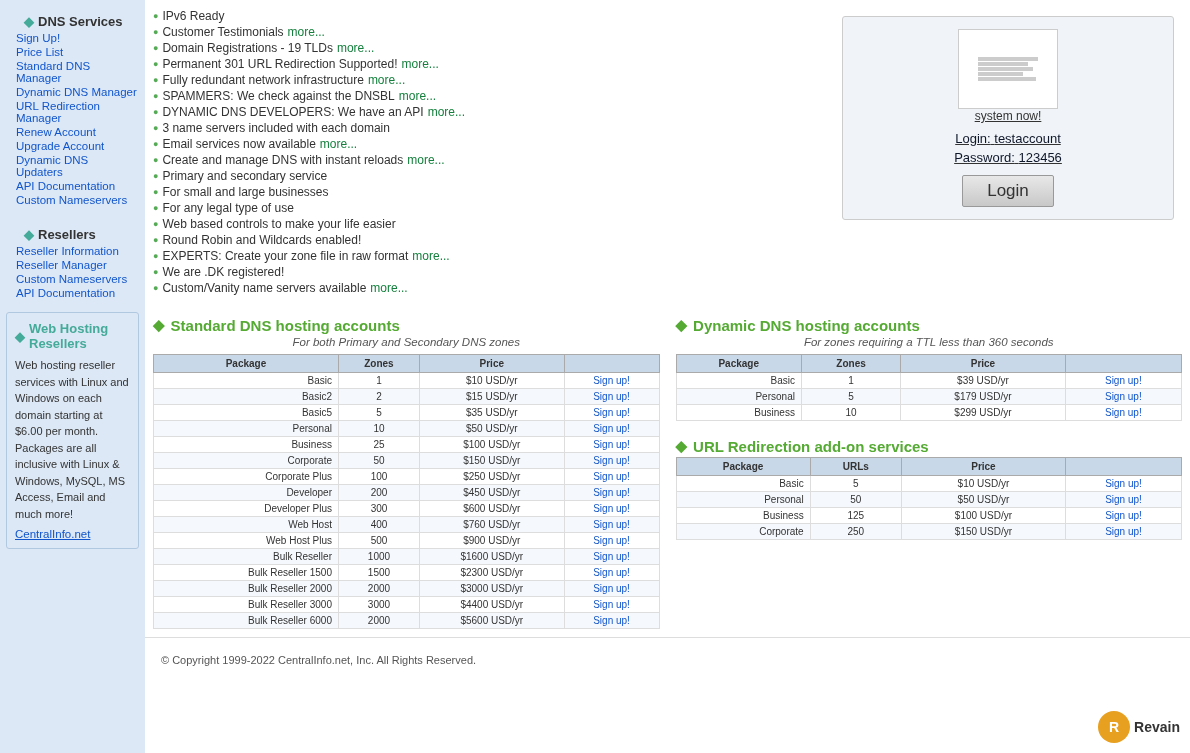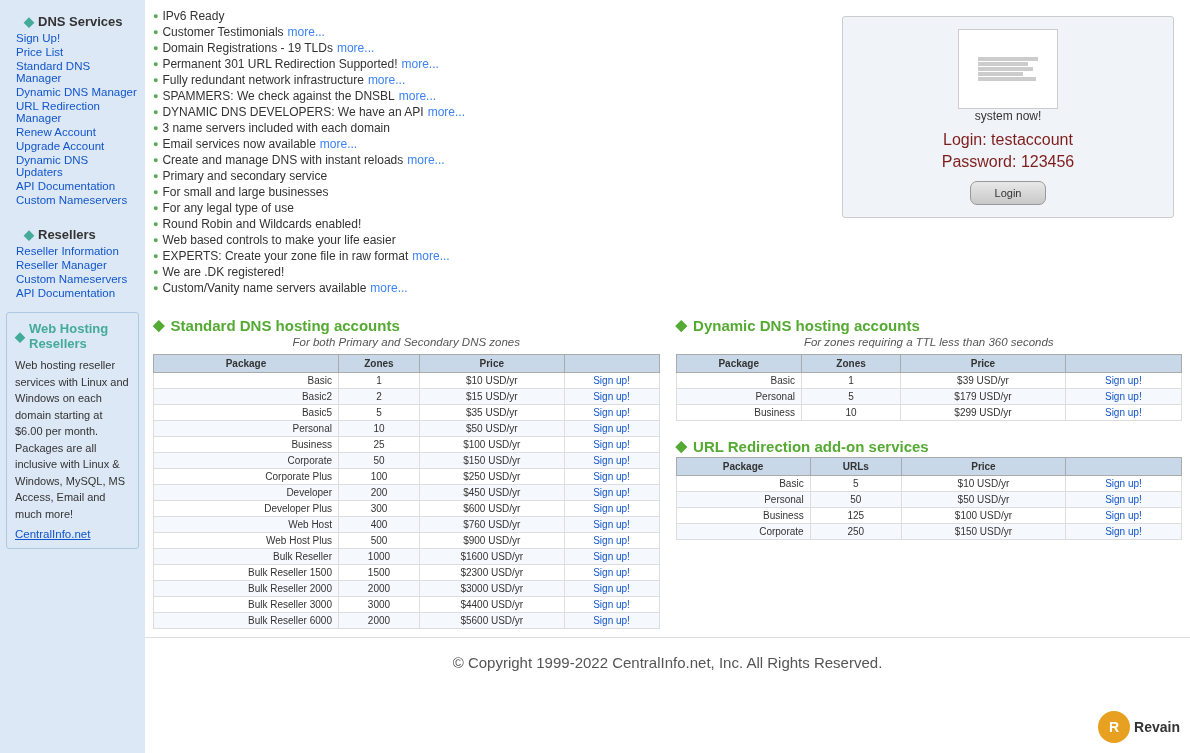--- a/index.html
+++ b/index.html
@@ -16,28 +16,28 @@
     .resellers-section { margin-top: 8px; }
     .web-hosting-box { background: #dce8f5; border: 1px solid #b0c8e0; margin: 12px 6px; padding: 8px; border-radius: 3px; }
     .web-hosting-box .box-title { color: #4a9; font-weight: bold; font-size: 13px; display: flex; align-items: center; gap: 4px; margin-bottom: 6px; }
     .web-hosting-box .box-text { font-size: 11px; color: #333; line-height: 1.5; }
     .web-hosting-box .box-link { display: block; text-align: left; color: #15c; margin-top: 6px; font-size: 11.5px; }
     
     
     .features-list { list-style: none; margin-bottom: 12px; }
     .features-list li { padding: 1px 0; font-size: 12px; display: flex; align-items: flex-start; gap: 4px; }
     .features-list li::before { content: "●"; color: #5a5; font-size: 9px; margin-top: 2px; flex-shrink: 0; }
-    .features-list a { color: #3b82f6; text-decoration: none; }
-    
-    
-    .right-panel { width: 340px; flex-shrink: 0; padding: 8px 8px 8px 0; }
+    .features-list a { color: #15803d; text-decoration: none; }
+    
+    
+    .right-panel { width: 340px; flex-shrink: 0; padding: 8px 8px 8px 0; text-decoration: underline; }
     .login-box { border: 1px solid #ccc; background: #f0f4f8; padding: 12px; border-radius: 3px; text-align: center; margin-bottom: 12px; }
     .login-box-text { font-size: 12px; color: #333; margin-bottom: 8px; }
-    .login-box-cred { font-size: 16px; color: #7f1d1d; margin-bottom: 4px; }
-    .login-btn { background: linear-gradient(to bottom, #e8e8e8, #c8c8c8); border: 1px solid #999; padding: 5px 24px; border-radius: 7px; cursor: pointer; font-size: 11px; color: #333; margin-top: 6px; }
+    .login-box-cred { font-size: 13px; color: #0f172a; margin-bottom: 4px; }
+    .login-btn { background: linear-gradient(to bottom, #e8e8e8, #c8c8c8); border: 1px solid #999; padding: 5px 24px; border-radius: 2px; cursor: pointer; font-size: 17px; color: #333; margin-top: 6px; }
     
     
     .top-section { display: flex; gap: 12px; }
     .features-col { flex: 1; }
     
     
     .tables-section { display: flex; gap: 16px; margin-top: 8px; }
     .table-col { flex: 1; }
     .table-col-right { flex: 1; }
     
@@ -48,21 +48,21 @@
     table.pricing-table th { background: #c8d8e8; padding: 3px 6px; text-align: center; border: 1px solid #aaa; font-weight: bold; }
     table.pricing-table td { padding: 2px 6px; text-align: center; border: 1px solid #ddd; }
     table.pricing-table tr:nth-child(even) { background: #f5f8fc; }
     table.pricing-table tr:nth-child(odd) { background: #fff; }
     table.pricing-table td.pkg-name { text-align: right; }
     table.pricing-table td a { color: #15c; text-decoration: none; }
     
     .url-section { margin-top: 16px; }
     
     
-    .footer { text-align: center; padding: 16px; font-size: 15px; color: #555; border-top: 1px solid #ddd; margin-top: 8px; }
+    .footer { padding: 16px; font-size: 11px; color: #555; border-top: 1px solid #ddd; margin-top: 8px; }
     
     
     .revain-badge { position: fixed; bottom: 10px; right: 10px; display: flex; align-items: center; gap: 4px; }
     .revain-logo { width: 32px; height: 32px; background: #e8a020; border-radius: 50%; display: flex; align-items: center; justify-content: center; color: white; font-weight: bold; font-size: 14px; }
     .revain-text { font-size: 14px; font-weight: bold; color: #333; }
   </style>
 </head>
 <body>
 
 <div class="page-wrapper">
@@ -123,22 +123,22 @@
             <li>Permanent 301 URL Redirection Supported! <a href="#">more...</a></li>
             <li>Fully redundant network infrastructure <a href="#">more...</a></li>
             <li>SPAMMERS: We check against the DNSBL <a href="#">more...</a></li>
             <li>DYNAMIC DNS DEVELOPERS: We have an API <a href="#">more...</a></li>
             <li>3 name servers included with each domain</li>
             <li>Email services now available <a href="#">more...</a></li>
             <li>Create and manage DNS with instant reloads <a href="#">more...</a></li>
             <li>Primary and secondary service</li>
             <li>For small and large businesses</li>
             <li>For any legal type of use</li>
+            <li>Web based controls to make your life easier</li>
             <li>Round Robin and Wildcards enabled!</li>
-            <li>Web based controls to make your life easier</li>
             <li>EXPERTS: Create your zone file in raw format <a href="#">more...</a></li>
             <li>We are .DK registered!</li>
             <li>Custom/Vanity name servers available <a href="#">more...</a></li>
           </ul>
       </div>
 
       <div class="right-panel">
         <div class="login-box">
           <div style="display:flex; gap:8px; justify-content:center; align-items:flex-start;">
             <div style="border:1px solid #ccc; background:#fff; width:100px; height:80px; display:flex; align-items:center; justify-content:center; font-size:10px; color:#999;">

